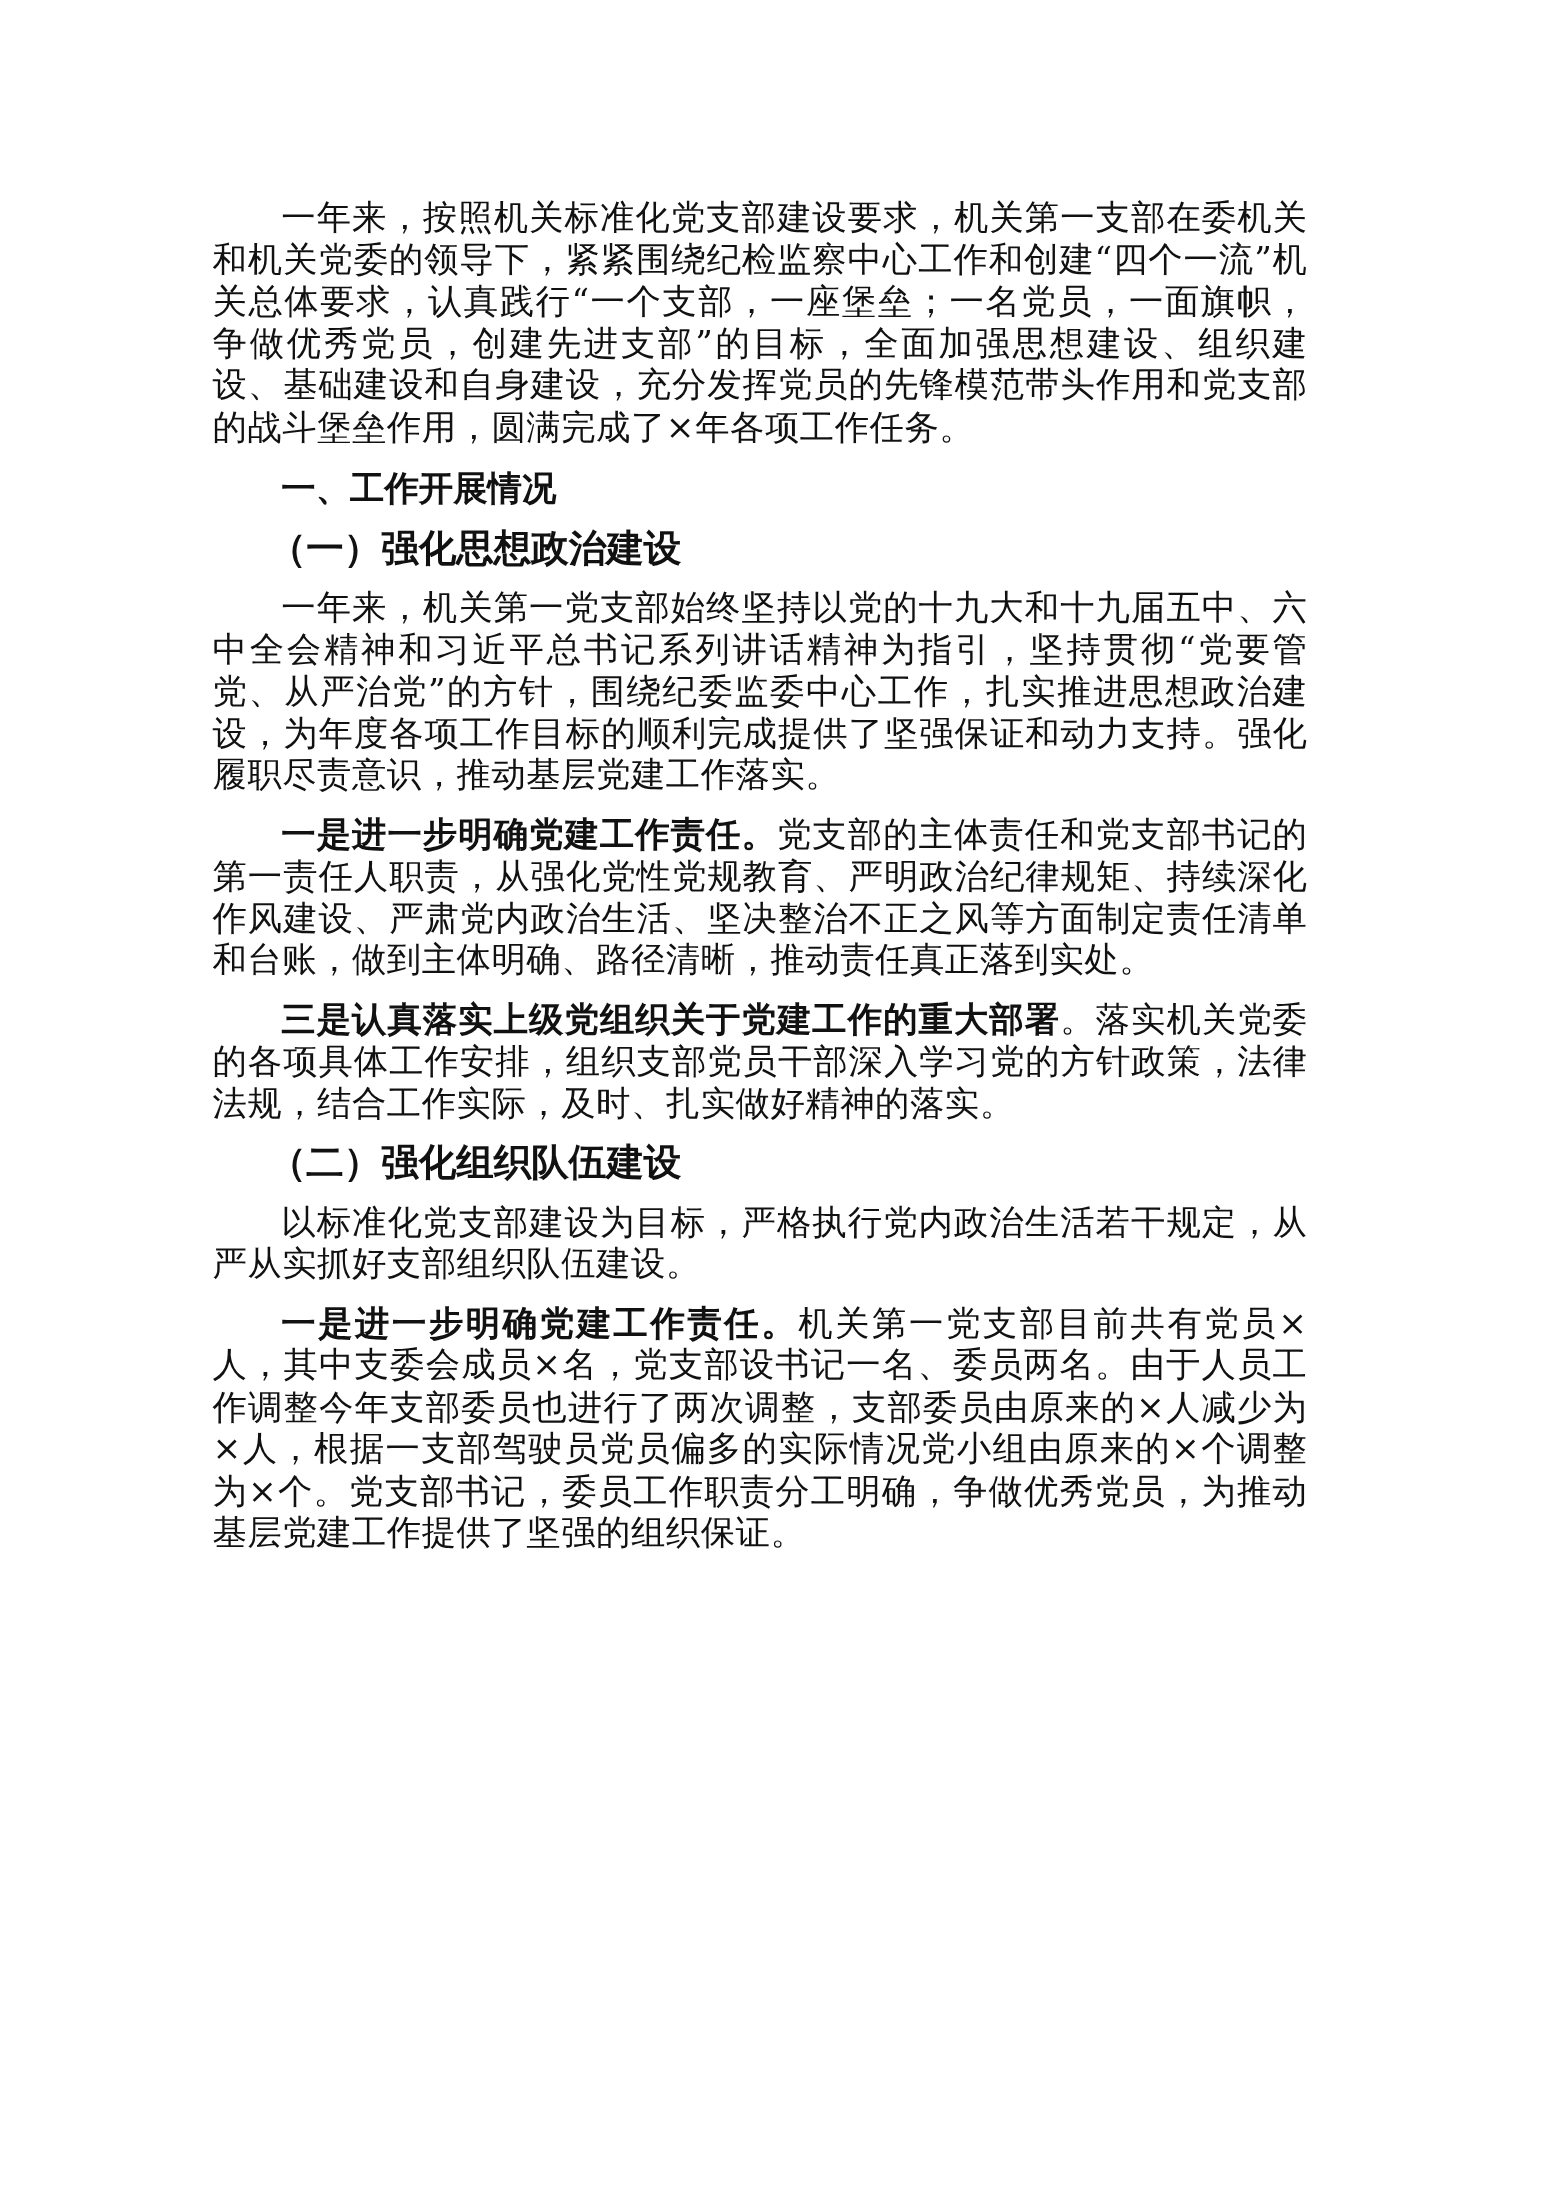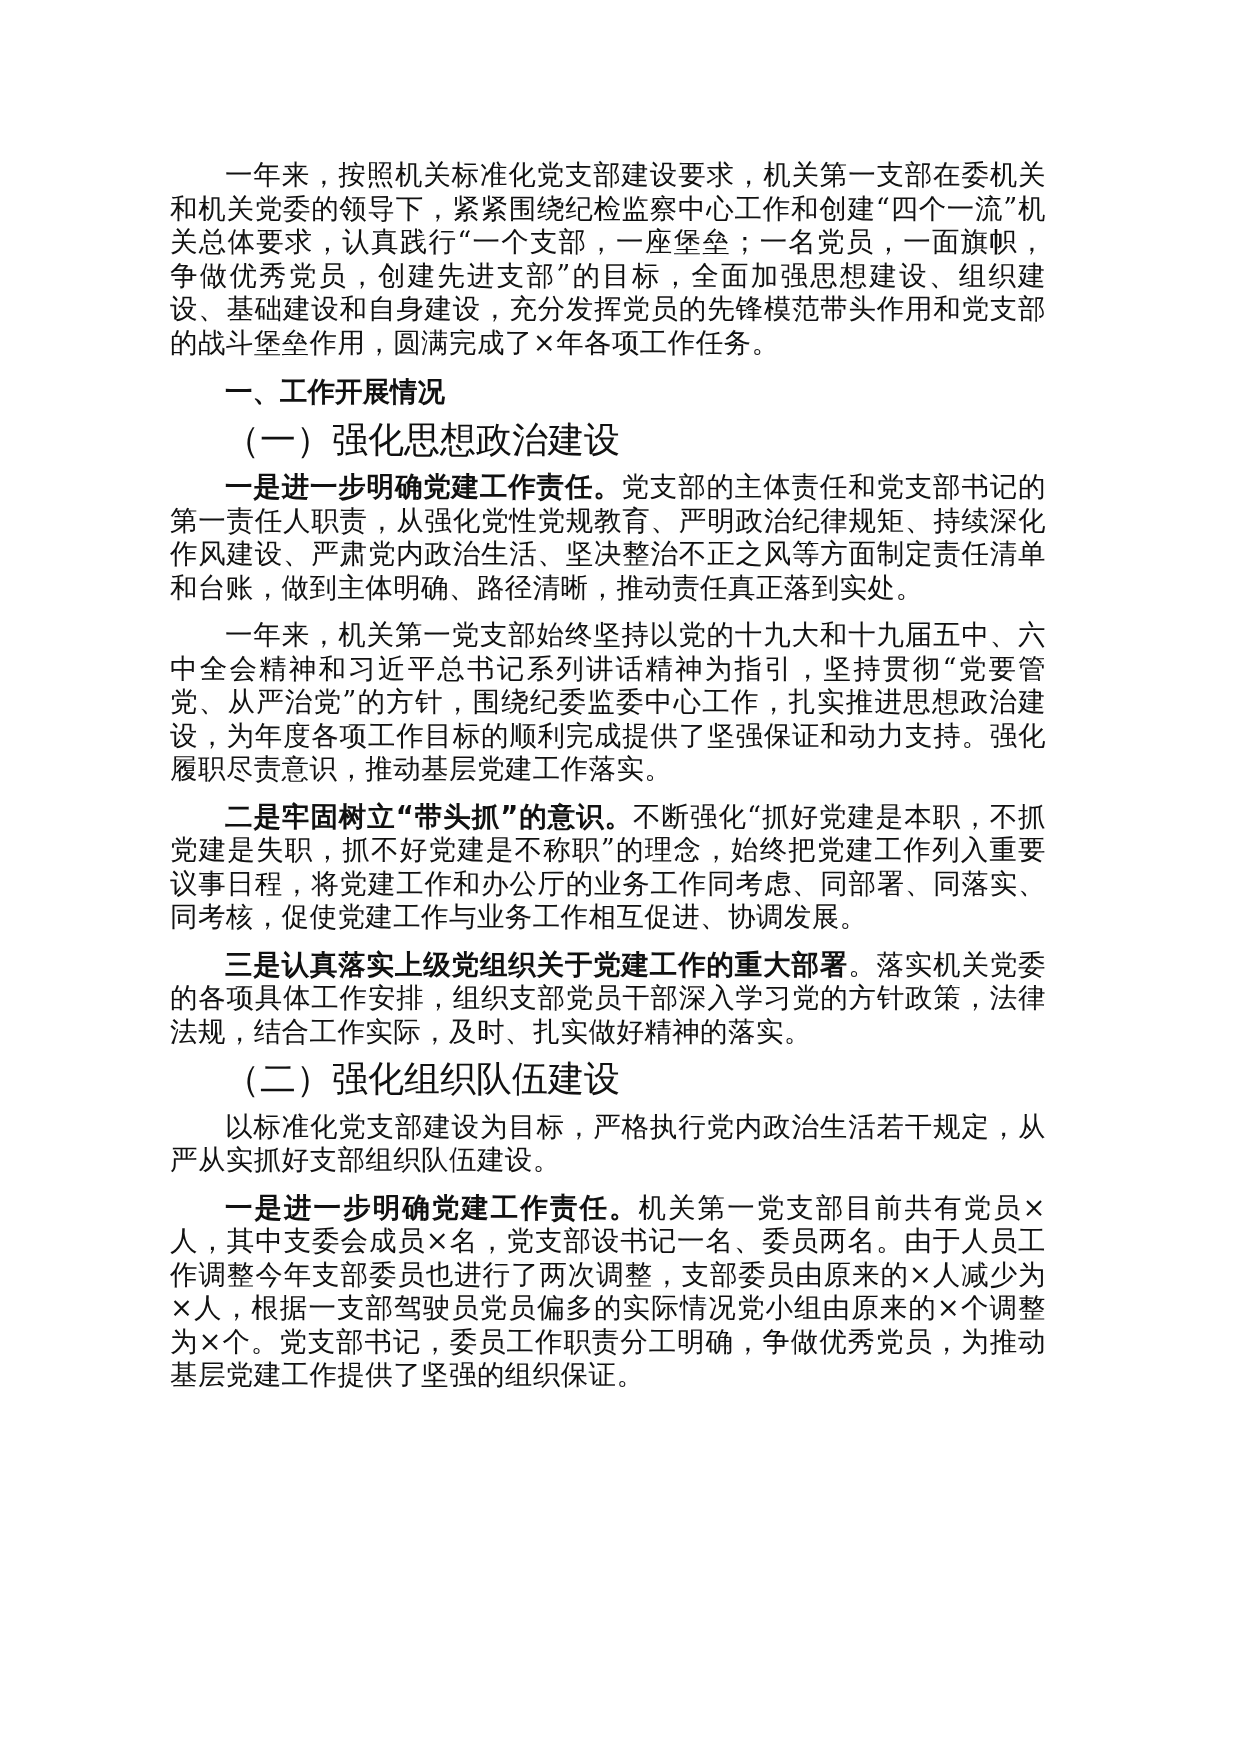--- a/index.html
+++ b/index.html
@@ -35,48 +35,45 @@
   }
   .h1 {
     font-size: 27.5px;
     line-height: 33.5px;
     font-weight: bold;
     font-family: "DejaVu Sans", "Liberation Sans", sans-serif;
     text-indent: 2em;
     margin: 16px 0 14px 0;
   }
   .h2 {
-    font-size: 36px;
+    font-size: 30px;
     line-height: 33.5px;
-    font-weight: normal;
+    font-weight: bold;
     font-family: "DejaVu Sans", "Liberation Sans", sans-serif;
     text-indent: 1.5em;
     margin: 4px 0 14px 0;
   }
 </style>
 </head>
 <body>
 
 <div class="page">
 
   <p class="para">一年来，按照机关标准化党支部建设要求，机关第一支部在委机关和机关党委的领导下，紧紧围绕纪检监察中心工作和创建“四个一流”机关总体要求，认真践行“一个支部，一座堡垒；一名党员，一面旗帜，争做优秀党员，创建先进支部”的目标，全面加强思想建设、组织建设、基础建设和自身建设，充分发挥党员的先锋模范带头作用和党支部的战斗堡垒作用，圆满完成了×年各项工作任务。</p>
 
   <div class="h1">一、工作开展情况</div>
 
   <div class="h2">（一）强化思想政治建设</div>
 
+  <p class="para">一年来，机关第一党支部始终坚持以党的十九大和十九届五中、六中全会精神和习近平总书记系列讲话精神为指引，坚持贯彻“党要管党、从严治党”的方针，围绕纪委监委中心工作，扎实推进思想政治建设，为年度各项工作目标的顺利完成提供了坚强保证和动力支持。强化履职尽责意识，推动基层党建工作落实。</p>
+
   <p class="para">
     <span class="lead">一是进一步明确党建工作责任。</span><span>党支部的主体责任和党支部书记的第一责任人职责，从强化党性党规教育、严明政治纪律规矩、持续深化作风建设、严肃党内政治生活、坚决整治不正之风等方面制定责任清单和台账，做到主体明确、路径清晰，推动责任真正落到实处。</span>
   </p>
 
-  <p class="para">一年来，机关第一党支部始终坚持以党的十九大和十九届五中、六中全会精神和习近平总书记系列讲话精神为指引，坚持贯彻“党要管党、从严治党”的方针，围绕纪委监委中心工作，扎实推进思想政治建设，为年度各项工作目标的顺利完成提供了坚强保证和动力支持。强化履职尽责意识，推动基层党建工作落实。</p>
-
-  <p class="para">
-    <span class="lead">二是牢固树立“带头抓”的意识。</span><span>不断强化“抓好党建是本职，不抓党建是失职，抓不好党建是不称职”的理念，始终把党建工作列入重要议事日程，将党建工作和办公厅的业务工作同考虑、同部署、同落实、同考核，促使党建工作与业务工作相互促进、协调发展。</span>
-  </p>
 
   <p class="para">
     <span class="lead">三是认真落实上级党组织关于党建工作的重大部署</span><span>。落实机关党委的各项具体工作安排，组织支部党员干部深入学习党的方针政策，法律法规，结合工作实际，及时、扎实做好精神的落实。</span>
   </p>
 
   <div class="h2">（二）强化组织队伍建设</div>
 
   <p class="para">以标准化党支部建设为目标，严格执行党内政治生活若干规定，从严从实抓好支部组织队伍建设。</p>
 
   <p class="para">

